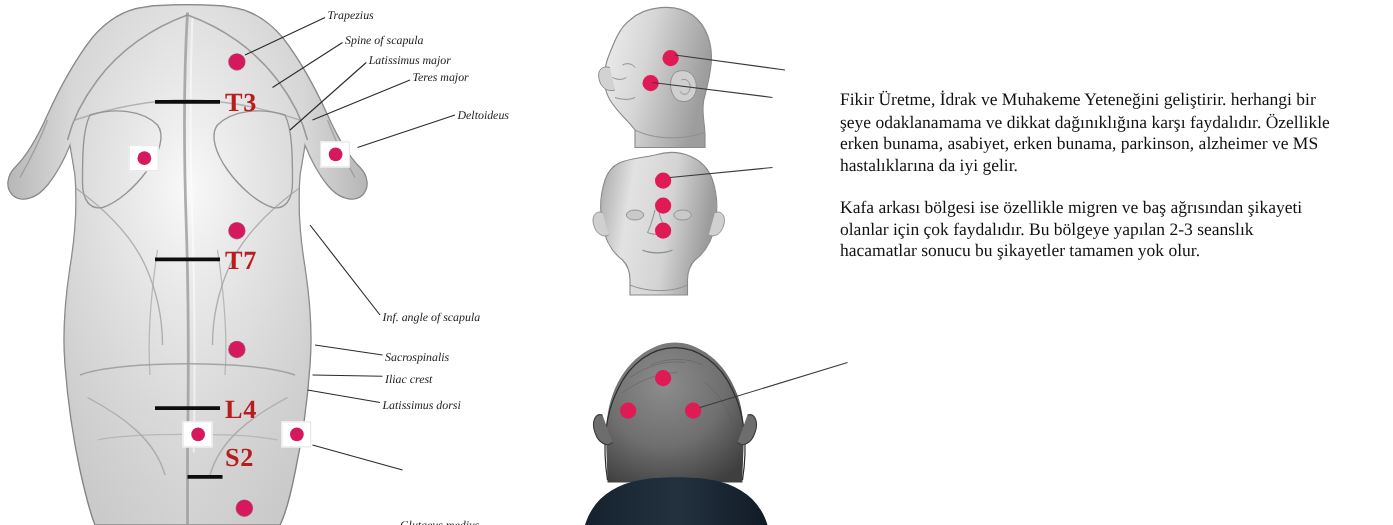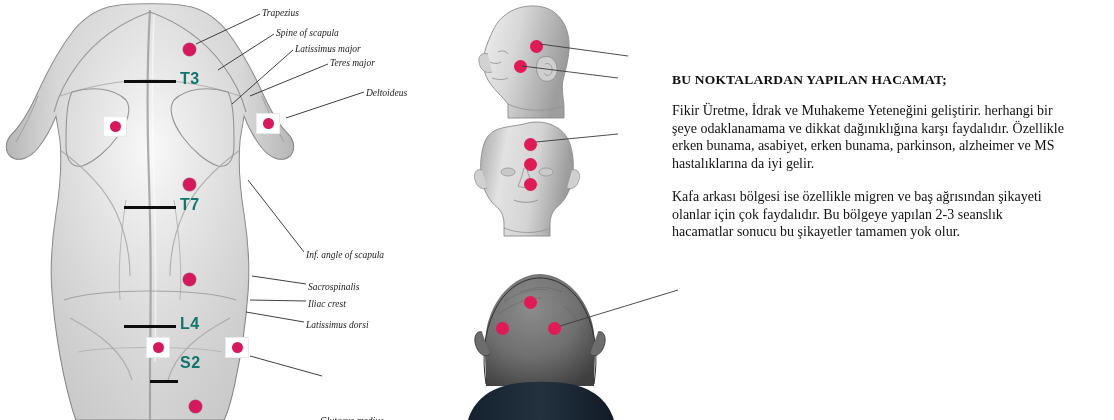--- a/index.html
+++ b/index.html
@@ -29,24 +29,24 @@
   #back-figure {
     position: absolute;
     left: 0;
     top: 0;
     width: 300px;
     height: 420px;
   }
 
   .vert-label {
     position: absolute;
-    font-family: Liberation Sans, sans-serif;
+    font-family: Liberation Serif, serif;
     font-weight: bold;
-    font-size: 16px;
-    color: #0f766e;
+    font-size: 21px;
+    color: #b91c1c;
     letter-spacing: 0.5px;
   }
   .vert-line {
     position: absolute;
     height: 3px;
     background: #0d0d0d;
   }
 
   .pt {
     position: absolute;
@@ -341,18 +341,17 @@
       <div class="head-pt" style="left:56px; top:34px;"></div>
       <div class="head-pt" style="left:28px; top:60px;"></div>
       <div class="head-pt" style="left:80px; top:60px;"></div>
       <svg style="position:absolute;left:0;top:0;width:230px;height:158px;overflow:visible;">
         <line x1="92" y1="64" x2="210" y2="28" stroke="#3a3a3a" stroke-width="0.9"></line>
       </svg>
     </div>
   </div>
 
   <div id="text-panel">
-    <div id="text-title">BU NOKTALARDAN YAPILAN HACAMAT;</div>
     <p class="para">Fikir Üretme, İdrak ve Muhakeme Yeteneğini geliştirir. herhangi bir şeye odaklanamama ve dikkat dağınıklığına karşı faydalıdır. Özellikle erken bunama, asabiyet, erken bunama, parkinson, alzheimer ve MS hastalıklarına da iyi gelir.</p>
     <p class="para">Kafa arkası bölgesi ise özellikle migren ve baş ağrısından şikayeti olanlar için çok faydalıdır. Bu bölgeye yapılan 2-3 seanslık hacamatlar sonucu bu şikayetler tamamen yok olur.</p>
   </div>
 
 </div>
 
 </body></html>

